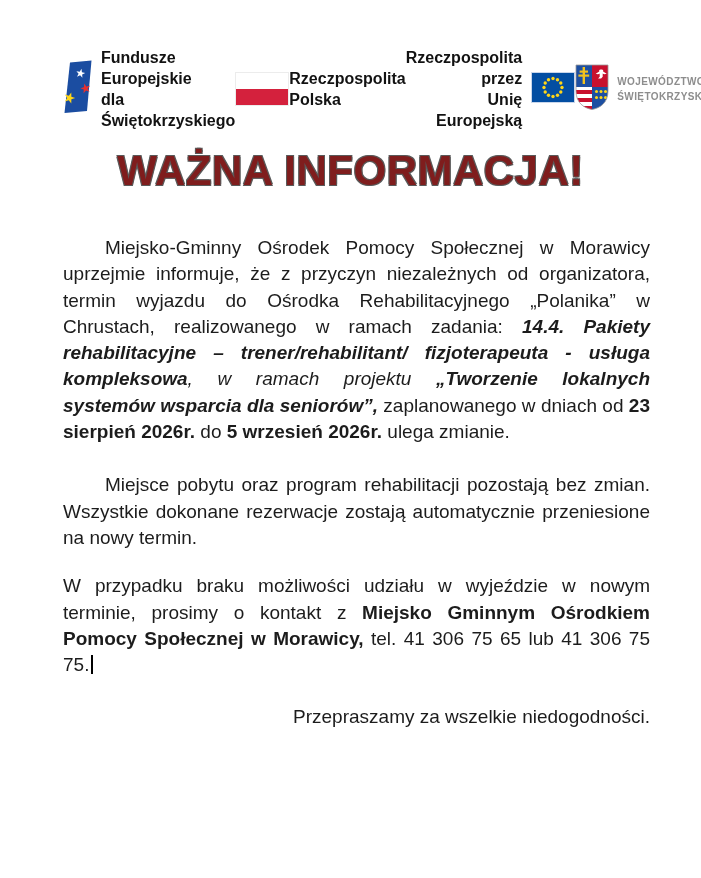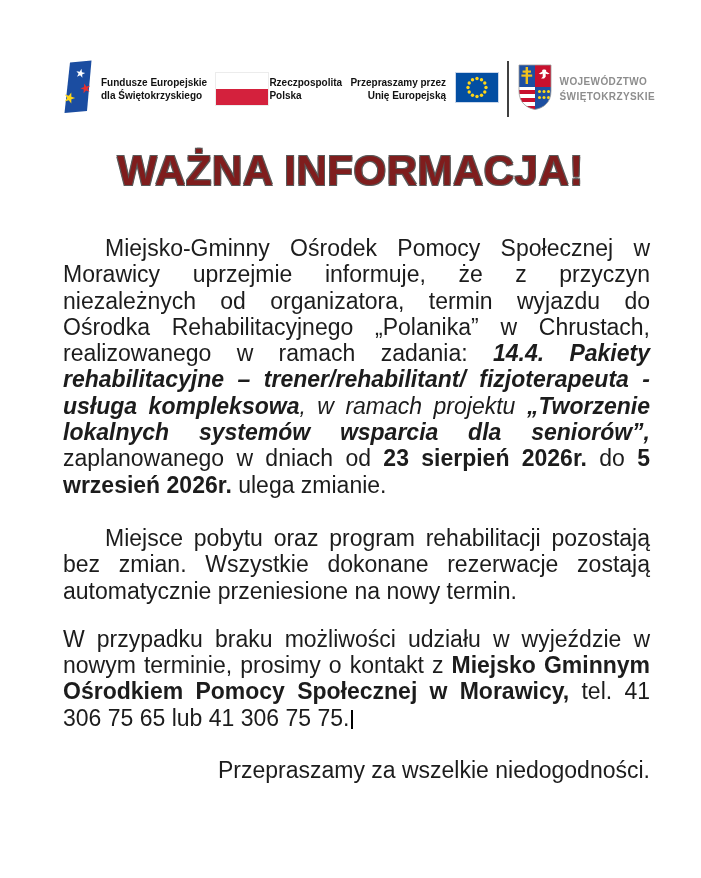--- a/index.html
+++ b/index.html
@@ -6,38 +6,38 @@
   body {
     width:701px; height:878px; background:#ffffff; overflow:hidden; position:relative;
     font-family:"Liberation Sans", sans-serif; color:#1c1c1c;
   }
   
   .logos {
     margin:58px 46px 0 63px; height:62px;
     display:flex; align-items:center; justify-content:space-between;
   }
   .logo-group { display:flex; align-items:center; }
-  .logo-caption { font-size:10px; font-weight:bold; color:#121212; line-height:1.32; }
+  .logo-caption { font-size:16px; font-weight:bold; color:#121212; line-height:1.32; }
   .fe-caption { margin-left:8px; }
   .pl-caption { }
   .eu-caption { text-align:right; margin-right:9px; }
   .voiv-caption { margin-left:8px; font-size:10px; font-weight:bold; color:#8d8d8d; letter-spacing:0.4px; line-height:1.5; }
   .pl-flag { width:54px; height:34px; border:1px solid #ececec; box-sizing:border-box; }
   .pl-flag-white { height:50%; background:#ffffff; }
   .pl-flag-red { height:50%; background:#d4213d; }
   .logos-divider { width:2px; height:56px; background:#404040; }
   
   .headline {
     margin:27px 0 0 0; text-align:center;
     font-size:42px; font-weight:bold; letter-spacing:0.5px;
     color:#7f1d1d;
     text-shadow:-1px -1px 0 #5a5a5a, 1px -1px 0 #5a5a5a, -1px 1px 0 #5a5a5a, 1px 1px 0 #5a5a5a;
   }
   
-  .content { margin:0 51px 0 63px; font-size:23px; line-height:26.3px; }
+  .content { margin:0 51px 0 63px; font-size:19px; line-height:26.3px; }
   .para { text-align:justify; margin:0; }
   .para.first-indent { text-indent:42px; }
   .p1 { margin-top:40px; }
   .newdate {
     margin:27px 0; text-align:center;
     text-decoration:underline; text-underline-offset:3px; text-decoration-thickness:1.5px;
   }
   .p2 { margin-top:27px; }
   .p3 { margin-top:22px; }
   .closing { margin-top:26px; text-align:right; }
@@ -76,21 +76,21 @@
       <div class="pl-flag-red"></div>
     </div>
     <div class="logo-caption pl-caption">
       <div>Rzeczpospolita</div>
       <div>Polska</div>
     </div>
   </div>
 
   <div class="logo-group">
     <div class="logo-caption eu-caption">
-      <div>Przepraszamy przez</div>
+      <div>Rzeczpospolita przez</div>
       <div>Unię Europejską</div>
     </div>
     <span>
       <svg width="44" height="31" viewBox="0 0 44 31" aria-hidden="true">
         <rect x="0.5" y="0.5" width="43" height="30" fill="#034ea2" stroke="#c9d6ea" stroke-width="1"></rect>
         <g fill="#ffd617">
           <circle cx="22" cy="6.5" r="1.7"></circle>
             <circle cx="26.5" cy="7.71" r="1.7"></circle>
           <circle cx="29.79" cy="11" r="1.7"></circle>
             <circle cx="31" cy="15.5" r="1.7"></circle>

